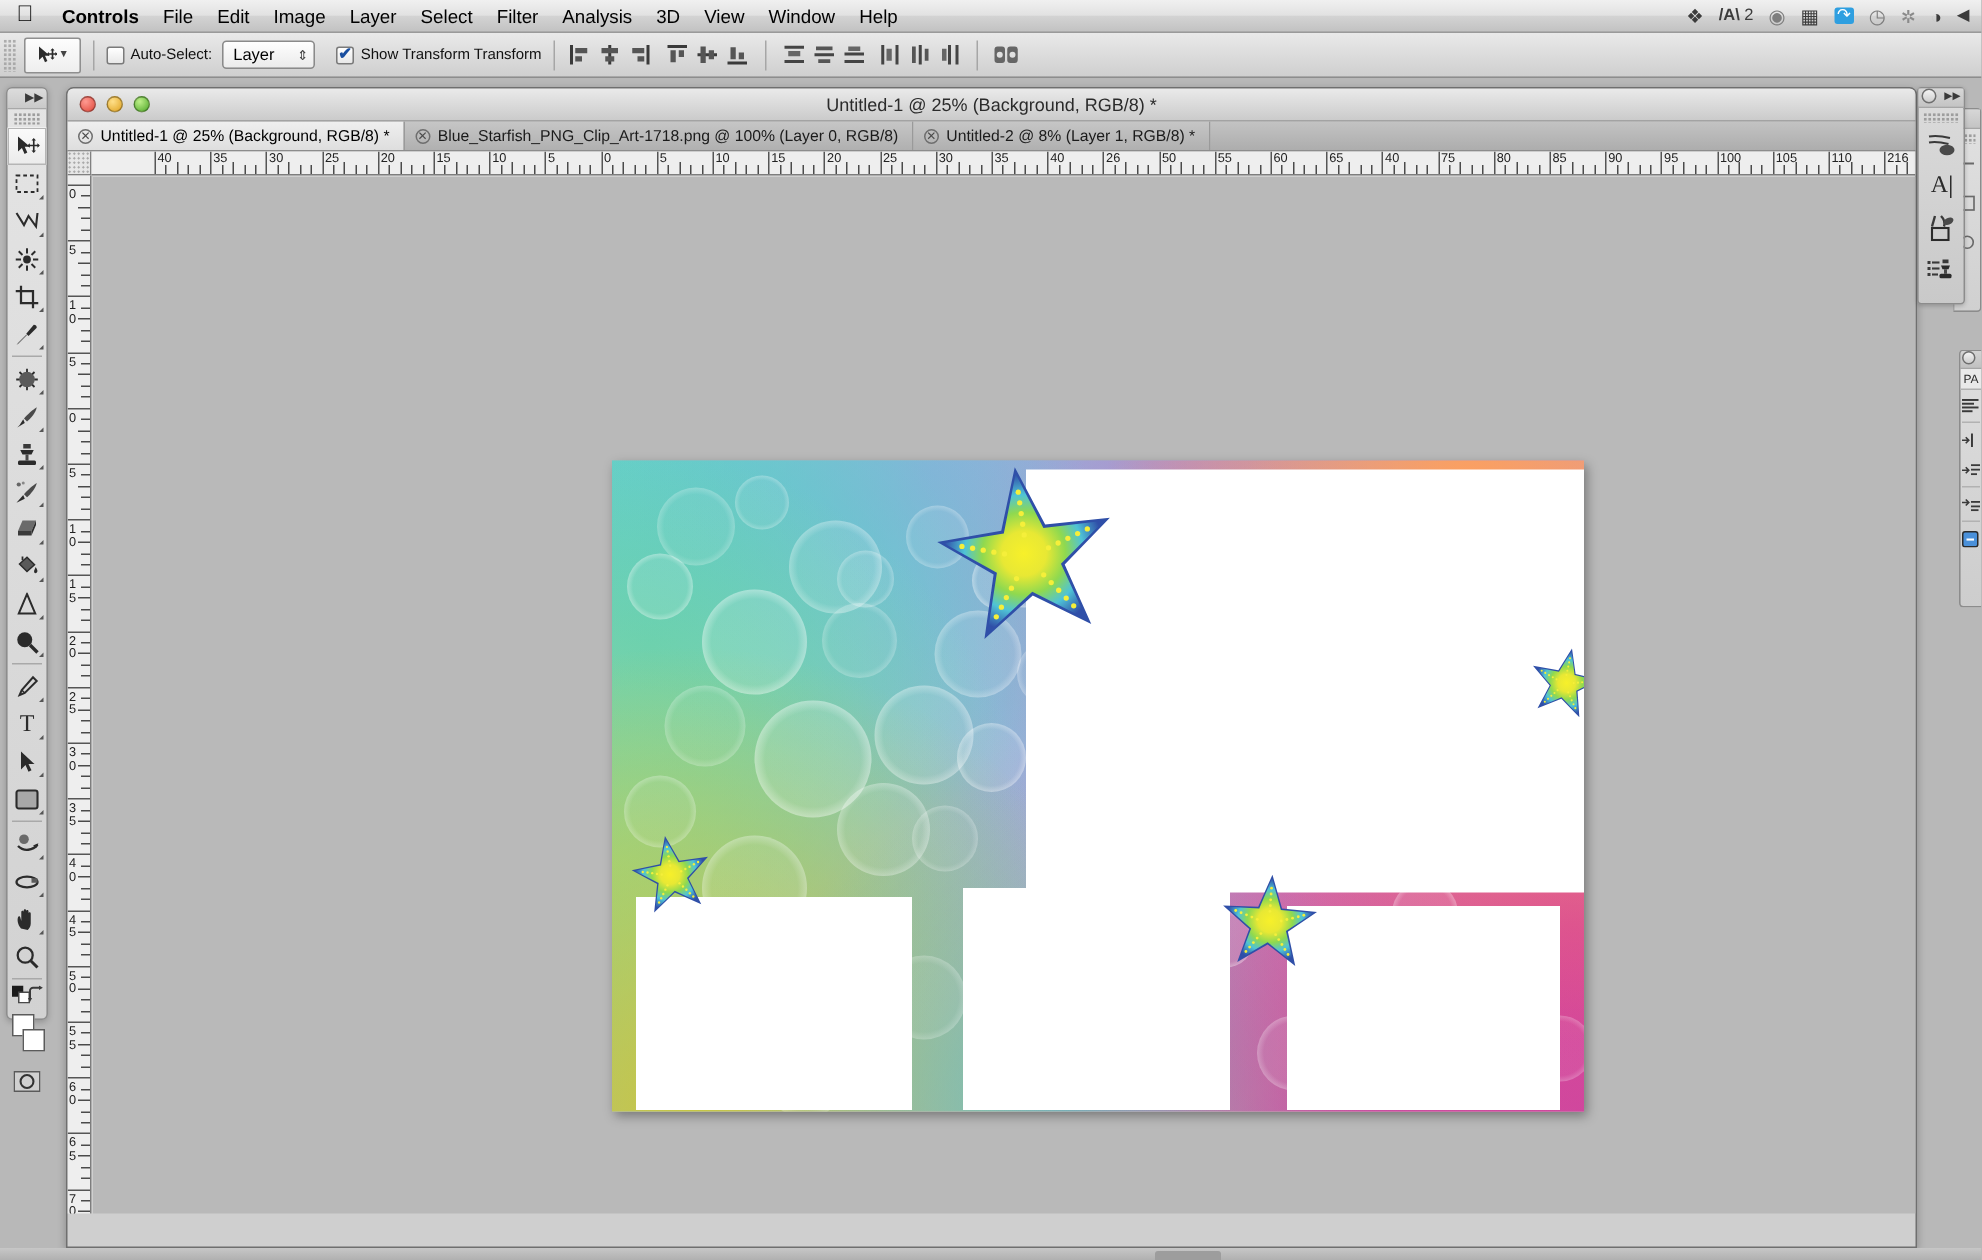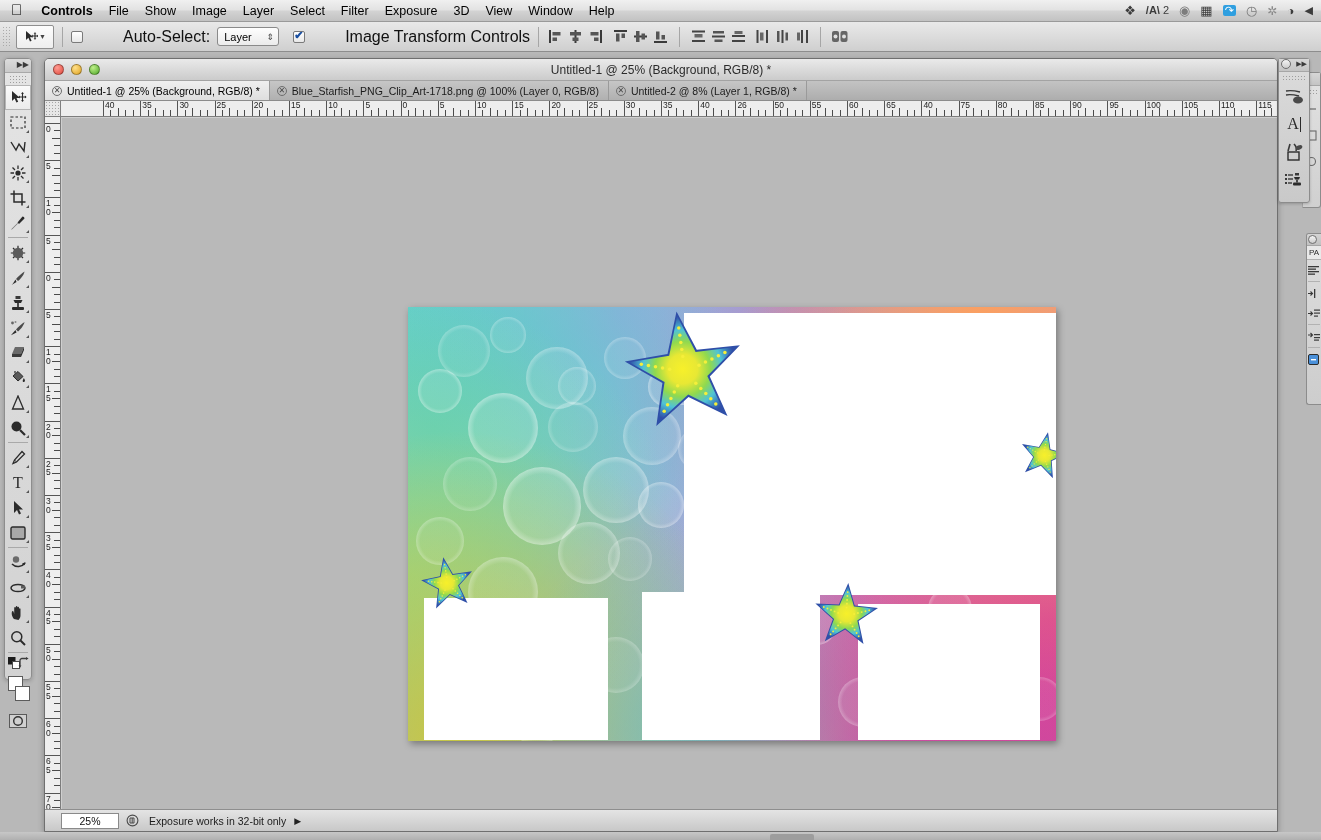--- a/index.html
+++ b/index.html
@@ -36,21 +36,21 @@
   .grip { width:9px; height:22px; margin:0 3px 0 2px;
     background-image:radial-gradient(#9a9a9a 40%, transparent 41%);
     background-size:3px 3px; opacity:.75; }
   .tool-chip {
     width:38px; height:24px; margin-left:2px;
     background:linear-gradient(to bottom,#fdfdfd,#eeeeee);
     border:1px solid #8f8f8f; border-radius:2px;
     display:flex; align-items:center; justify-content:center; gap:1px;
   }
   .sep-v { width:1px; height:20px; background:#a6a6a6; margin:0 8px; }
-  .opt-label { font-size:16px; color:#111;margin-left:36px; }
+  .opt-label { font-size:10px; color:#111; }
   .cb {
     width:12px; height:12px; border:1px solid #7a7a7a; border-radius:2px;
     background:linear-gradient(to bottom,#fff,#e8e8e8); display:inline-block;
     vertical-align:-2px; margin-right:4px; position:relative;
   }
   .cb.checked { background:linear-gradient(to bottom,#fff,#e8e8e8); }
   .cb.checked:after {
     content:"✔"; position:absolute; left:0px; top:-3px; font-size:11px; color:#1a4fa0; font-weight:bold;
   }
   .select-box {
@@ -271,26 +271,26 @@
 </style>
 </head>
 <body>
 
 <div id="root">
 
   <div class="menubar">
     <span class="apple-logo"></span>
     <span class="menu-item bold">Controls</span>
     <span class="menu-item">File</span>
-    <span class="menu-item">Show</span>
+    <span class="menu-item">Edit</span>
     <span class="menu-item">Image</span>
     <span class="menu-item">Layer</span>
     <span class="menu-item">Select</span>
     <span class="menu-item">Filter</span>
-    <span class="menu-item">Exposure</span>
+    <span class="menu-item">Analysis</span>
     <span class="menu-item">3D</span>
     <span class="menu-item">View</span>
     <span class="menu-item">Window</span>
     <span class="menu-item">Help</span>
 
     <div class="menubar-right">
       <span class="mb-icon" style="font-size:13px;">❖</span>
       <span class="mb-icon" style="font-weight:bold;font-size:11px;">/A\</span>
       <span class="mb-icon" style="font-size:11px;margin-left:-7px;">2</span>
       <span class="mb-icon" style="color:#7d7d7d;font-size:13px;">◉</span>
@@ -315,21 +315,21 @@
     </div>
     <div class="sep-v"></div>
 
     <span class="cb"></span>
     <span class="opt-label">Auto-Select:</span>
     <span class="select-box" style="margin-left:7px;">
       <span>Layer</span>
     </span>
 
     <span class="cb checked" style="margin-left:14px;"></span>
-    <span class="opt-label">Image Transform Controls</span>
+    <span class="opt-label">Show Transform Transform</span>
 
     <div class="sep-v"></div>
 
     <div class="align-group">
       <span class="align-btn">
           <svg width="15" height="15">
             <rect x="1" y="1" width="2" height="13" fill="#3a3a3a"></rect>
             <rect x="4.5" y="3" width="8" height="3.5" fill="#555"></rect>
             <rect x="4.5" y="8.5" width="4.5" height="3.5" fill="#555"></rect>
           </svg>
@@ -644,21 +644,21 @@
         <div class="tick mid" style="left: 1135.68px;"></div>
         <div class="tick" style="left: 1143.12px;"></div>
         <div class="tick" style="left: 1150.56px;"></div>
         <div class="tick major" style="left: 1158px;"></div>
         <div class="rlabel" style="left: 1160px;">110</div>
         <div class="tick" style="left: 1165.44px;"></div>
         <div class="tick mid" style="left: 1172.88px;"></div>
         <div class="tick" style="left: 1180.32px;"></div>
         <div class="tick" style="left: 1187.76px;"></div>
         <div class="tick major" style="left: 1195.2px;"></div>
-        <div class="rlabel" style="left: 1197.2px;">115</div>
+        <div class="rlabel" style="left: 1197.2px;">216</div>
         <div class="tick" style="left: 1202.64px;"></div>
         <div class="tick mid" style="left: 1210.08px;"></div>
       </div>
     <div class="vruler" id="vruler">
         <div class="tick major" style="top: 6px;"></div>
         <div class="vlabel" style="top: 8px;">
           <div>0</div>
         </div>
         <div class="tick" style="top: 13.44px;"></div>
         <div class="tick mid" style="top: 20.88px;"></div>
@@ -1022,33 +1022,20 @@
               <circle cx="18.6" cy="52.3" r="0.9520000000000001" fill="#f5ef3a"></circle>
               <circle cx="26.2" cy="30.9" r="0.9520000000000001" fill="#f5ef3a"></circle>
               <circle cx="22.6" cy="29.4" r="0.9520000000000001" fill="#f5ef3a"></circle>
               <circle cx="19.0" cy="27.9" r="0.9520000000000001" fill="#f5ef3a"></circle>
               <circle cx="15.4" cy="26.5" r="0.9520000000000001" fill="#f5ef3a"></circle>
               <circle cx="11.8" cy="25.0" r="0.9520000000000001" fill="#f5ef3a"></circle>
             </svg></div>
         </div>
     </div>
 
-    <div class="statusbar">
-      <div class="zoomfield">25%</div>
-      <div class="statbtn">
-        <svg width="13" height="13" viewBox="0 0 13 13">
-            <circle cx="6.5" cy="6.5" r="5.4" fill="none" stroke="#4a4a4a" stroke-width="1.1"></circle>
-            <path d="M4 4 h4 v5 h-4 z" fill="none" stroke="#4a4a4a" stroke-width="1"></path>
-            <path d="M6.2 4 v5" stroke="#4a4a4a" stroke-width="1"></path>
-          </svg>
-      </div>
-      <div class="statusmsg">Exposure works in 32-bit only</div>
-      <div class="statarrow">▶</div>
-      <div class="statbar-rest"></div>
-    </div>
   </div>
 
   <div class="toolspal">
     <div class="toolhead">
       <span class="collapse">▶▶</span>
     </div>
     <div class="tooldots"></div>
 
     <div class="tool sel">
       <svg width="17" height="16" viewBox="0 0 17 16">

